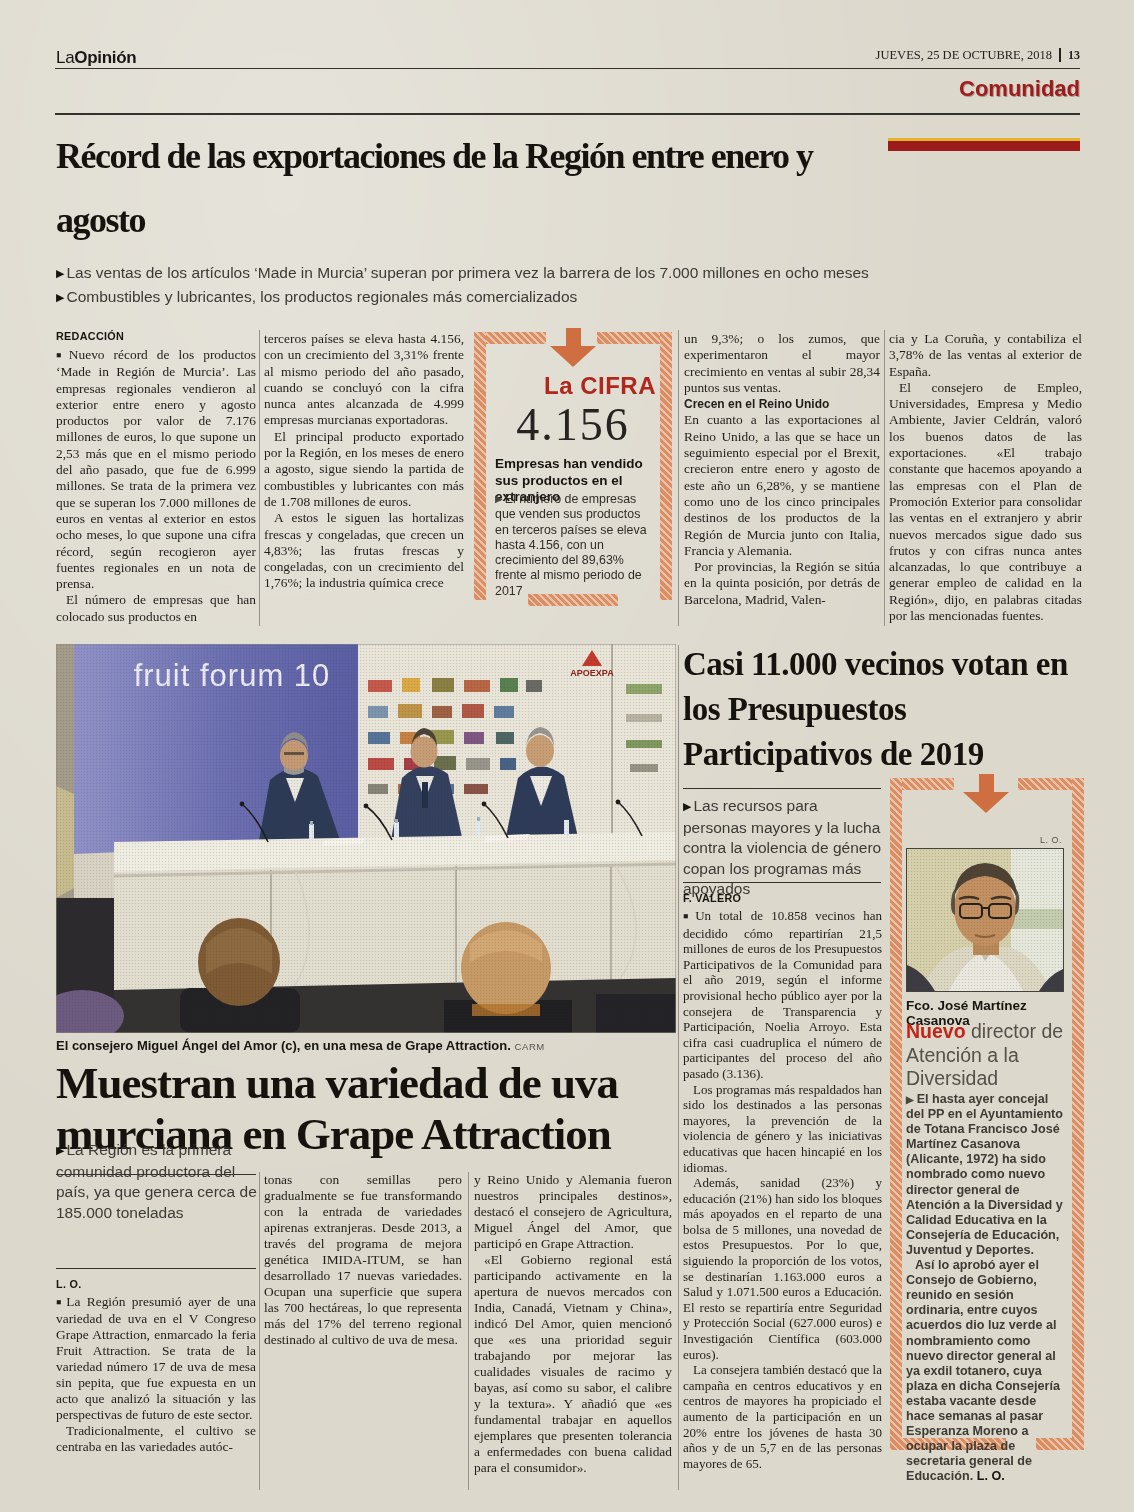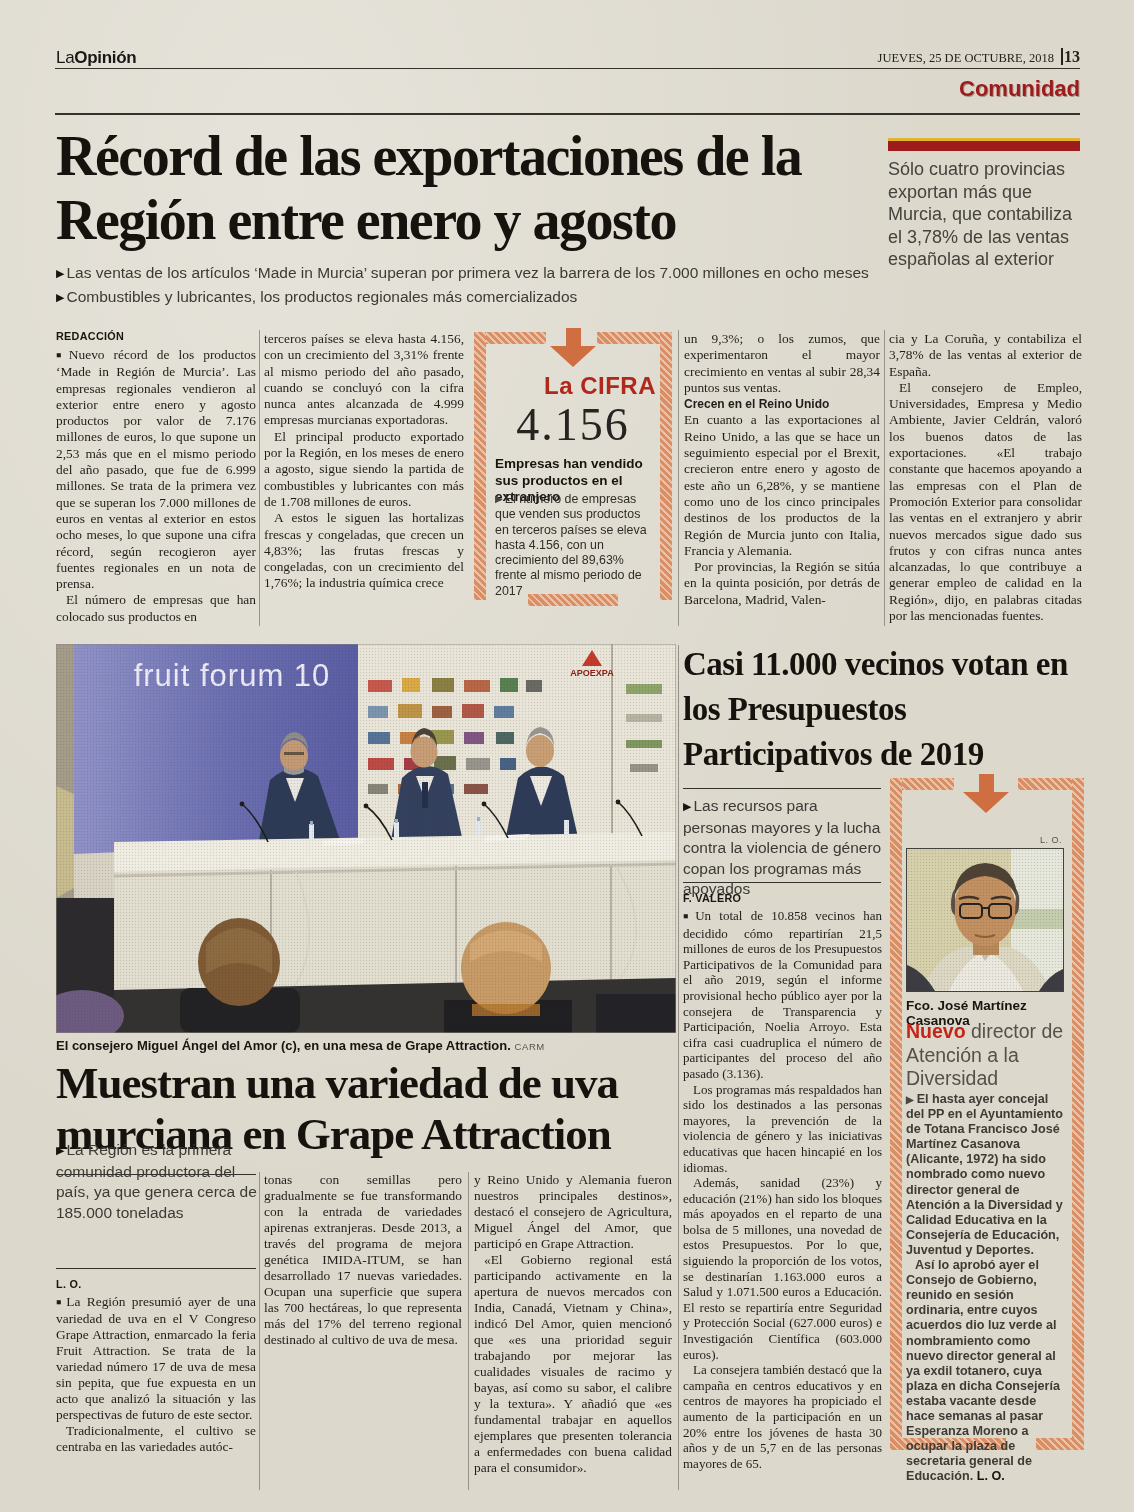--- a/index.html
+++ b/index.html
@@ -6,25 +6,25 @@
   #page{position:relative;width:1134px;height:1512px;margin:0 auto;overflow:hidden;
         background:radial-gradient(ellipse at 25% 12%, rgba(255,255,255,.28), rgba(255,255,255,0) 55%),#dcd8cc;
         font-family:"Liberation Sans",sans-serif;color:#1d1c19;}
   .abs{position:absolute;}
   .rule{background:#34322d;height:1px;}
   .vrule{background:#97938a;width:1px;}
   
   .brand{font-size:17px;letter-spacing:-.3px;color:#181715;}
   .brand .bold{font-weight:900;}
   .dateline{font-family:"Liberation Serif",serif;font-size:12.5px;color:#23211d;text-align:right;}
-  .pagenum{border-left:2px solid #23211d;padding-left:1px;margin-left:7px;font-weight:bold;font-size:16px;}
+  .pagenum{border-left:2px solid #23211d;padding-left:7px;margin-left:7px;font-weight:bold;font-size:12px;}
   .section{font-size:22px;font-weight:900;color:#9e1b1c;text-shadow:1px 1px 0 rgba(70,20,15,.35);text-align:right;}
   
   .headline{font-family:"Liberation Serif",serif;font-weight:bold;color:#16130f;}
-  .h-main{font-size:56px;line-height:64px;letter-spacing:-1.5px;}
+  .h-main{font-size:36px;line-height:64px;letter-spacing:-1.5px;}
   .h-mid{font-size:33px;line-height:45px;letter-spacing:-.5px;}
   .h-grape{font-size:45px;line-height:51px;letter-spacing:-1px;}
   
   .kicker{font-size:15.5px;line-height:21.5px;color:#3c3a35;}
   .blt{color:#17150f;font-size:11px;margin-right:2px;position:relative;top:-1px;}
   .sidenote{font-size:18px;line-height:22.5px;color:#45433d;}
   .rbar{background:linear-gradient(#e2b32c 0 3px,#9e1b1c 3px);}
   
   .bodycol{font-family:"Liberation Serif",serif;font-size:13.4px;line-height:16.3px;text-align:justify;color:#201e1a;}
   .bodycol p{margin:0;}
@@ -64,21 +64,20 @@
 
   <div class="abs brand" style="left:56px;top:48px;"><span>La</span><span class="bold">Opinión</span></div>
   <div class="abs dateline" style="right:54px;top:48px;width:400px;"><span>JUEVES, 25 DE OCTUBRE, 2018</span><span class="pagenum">13</span></div>
   <div class="abs rule" style="left:55px;top:68px;width:1025px;"></div>
   <div class="abs section" style="right:54px;top:76px;width:300px;">Comunidad</div>
   <div class="abs rule" style="left:55px;top:113px;width:1025px;height:2px;"></div>
 
   <div class="abs headline h-main" style="left:56px;top:124px;width:830px;">Récord de las exportaciones de la Región entre enero y agosto</div>
 
   <div class="abs rbar" style="left:888px;top:138px;width:192px;height:13px;"></div>
-  <div class="abs sidenote" style="left:888px;top:158px;width:198px;">Sólo cuatro provincias exportan más que Murcia, que contabiliza el 3,78% de las ventas españolas al exterior</div>
 
   <div class="abs kicker" style="left:56px;top:262px;width:834px;">
     <span class="blt">▶</span><span>Las ventas de los artículos ‘Made in Murcia’ superan por primera vez la barrera de los 7.000 millones en ocho meses </span><span class="blt">▶</span><span>Combustibles y lubricantes, los productos regionales más comercializados</span>
   </div>
 
   <div class="abs vrule" style="left:259px;top:330px;height:296px;"></div>
   <div class="abs vrule" style="left:678px;top:330px;height:296px;"></div>
   <div class="abs vrule" style="left:884px;top:330px;height:296px;"></div>
 
   <div class="abs byline" style="left:56px;top:330px;">REDACCIÓN</div>

